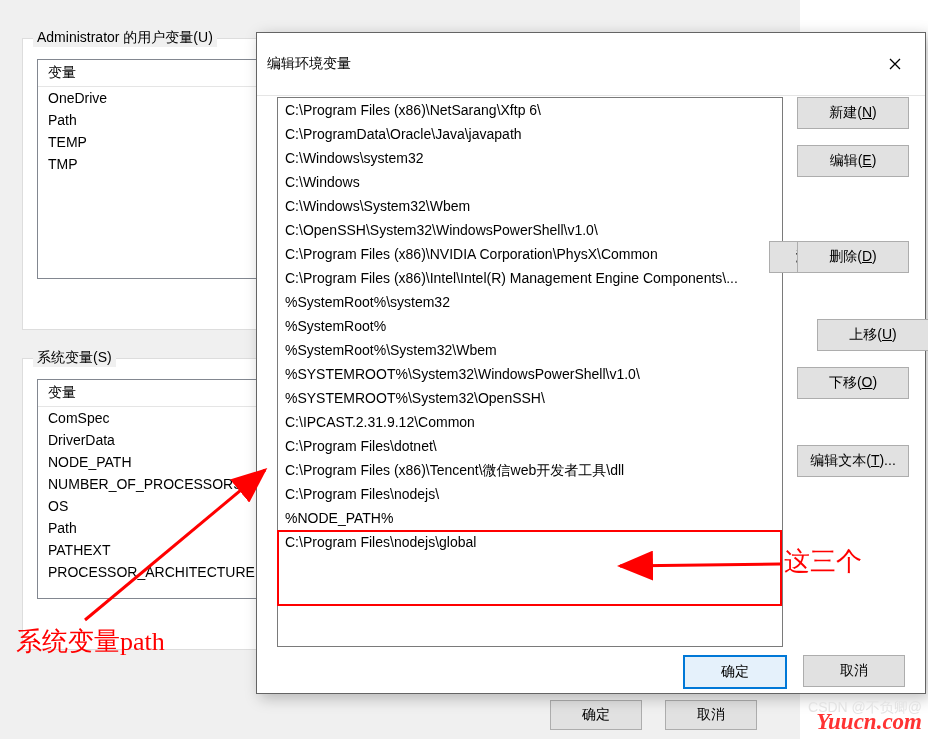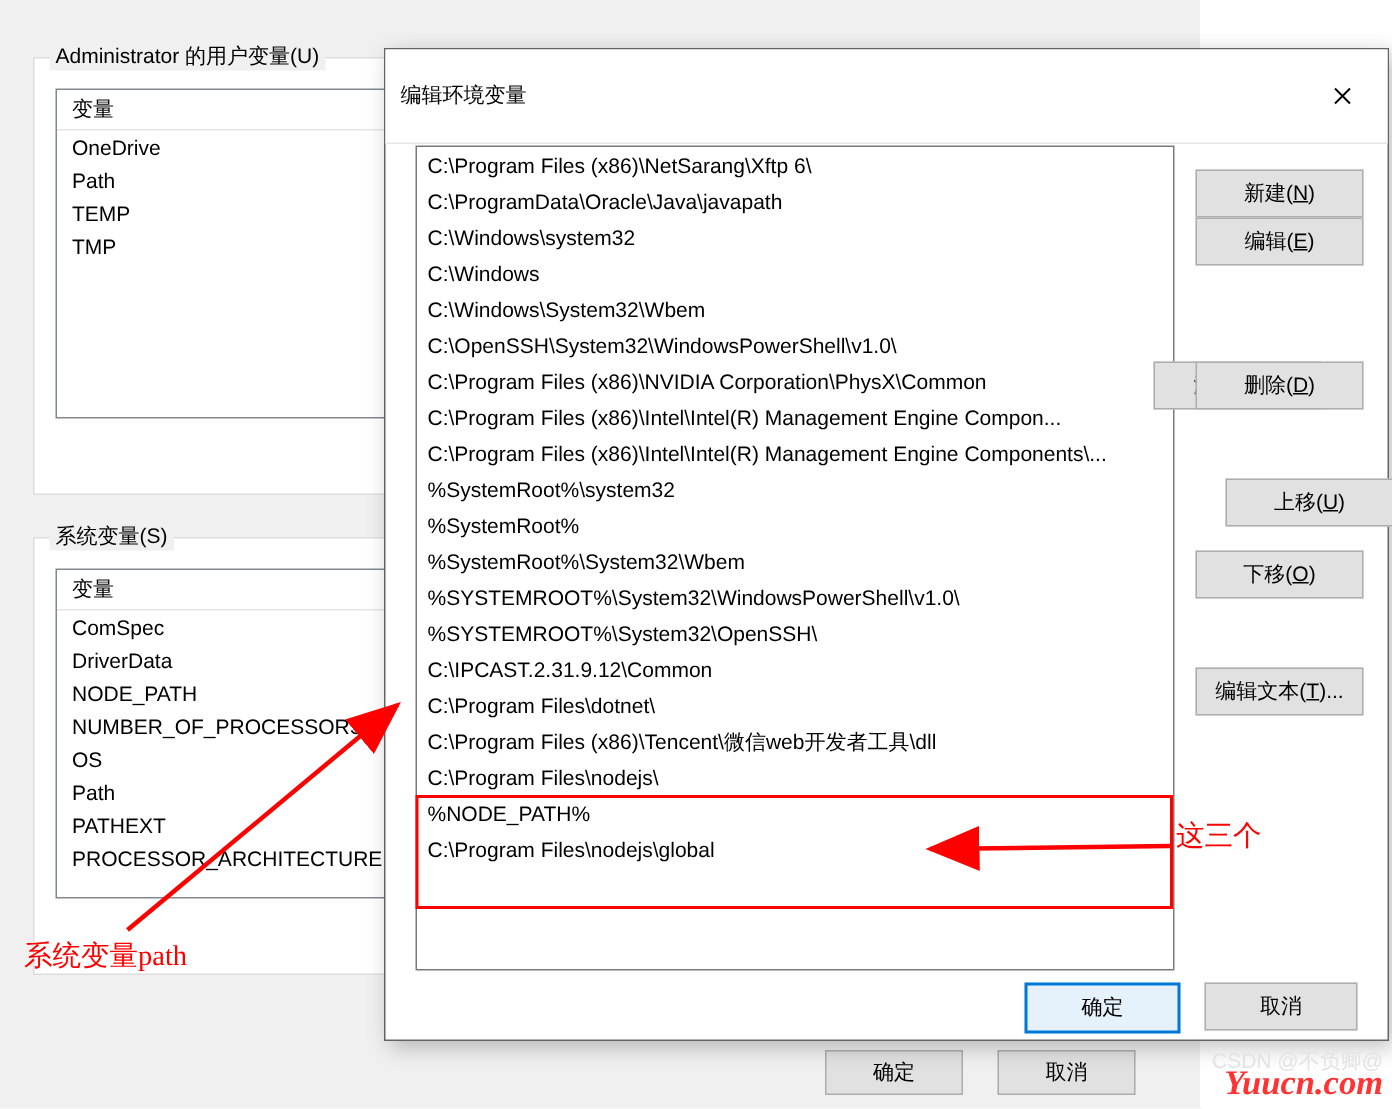--- a/index.html
+++ b/index.html
@@ -124,21 +124,21 @@
     display:flex; align-items:center; justify-content:center;
     cursor: pointer;
   }
   .bottom-btn.default {
     border: 2px solid #0078d7;
     background: #e5f1fb;
   }
   .annot-red {
     color: #ff0000;
     font-family: "SimSun","宋体",serif;
-    font-size: 19px;
+    font-size: 26px;
     position: absolute;
   }
   .red-box {
     position: absolute;
     border: 2px solid #ff0000;
     pointer-events: none;
   }
   svg.overlay {
     position: absolute;
     left: 0; top: 0;
@@ -221,37 +221,36 @@
 
   <div class="path-listbox">
     <div id="path-rows">
         <div class="path-row">C:\Program Files (x86)\NetSarang\Xftp 6\</div>
         <div class="path-row">C:\ProgramData\Oracle\Java\javapath</div>
         <div class="path-row">C:\Windows\system32</div>
         <div class="path-row">C:\Windows</div>
         <div class="path-row">C:\Windows\System32\Wbem</div>
         <div class="path-row">C:\OpenSSH\System32\WindowsPowerShell\v1.0\</div>
         <div class="path-row">C:\Program Files (x86)\NVIDIA Corporation\PhysX\Common</div>
-        <div class="path-row">C:\Program Files (x86)\Intel\Intel(R) Management Engine Compon...</div>
         <div class="path-row">C:\Program Files (x86)\Intel\Intel(R) Management Engine Components\...</div>
         <div class="path-row">%SystemRoot%\system32</div>
         <div class="path-row">%SystemRoot%</div>
         <div class="path-row">%SystemRoot%\System32\Wbem</div>
         <div class="path-row">%SYSTEMROOT%\System32\WindowsPowerShell\v1.0\</div>
         <div class="path-row">%SYSTEMROOT%\System32\OpenSSH\</div>
         <div class="path-row">C:\IPCAST.2.31.9.12\Common</div>
         <div class="path-row">C:\Program Files\dotnet\</div>
         <div class="path-row">C:\Program Files (x86)\Tencent\微信web开发者工具\dll</div>
         <div class="path-row">C:\Program Files\nodejs\</div>
         <div class="path-row">%NODE_PATH%</div>
         <div class="path-row">C:\Program Files\nodejs\global</div>
       </div>
   </div>
 
-  <div class="dlg-btn" style="left:540px; top:64px;margin-top:16px;">
+  <div class="dlg-btn" style="left:540px; top:64px;">
       <span><span>新建(<u>N</u>)</span></span>
     </div>
   <div class="dlg-btn" style="left:540px; top:112px;">
       <span><span>编辑(<u>E</u>)</span></span>
     </div>
   <div class="dlg-btn" style="left:512px; top:160px;margin-top:48px;">
       <span><span>浏览(<u>B</u>)...</span></span>
     </div>
   <div class="dlg-btn" style="left:540px; top:208px;">
       <span><span>删除(<u>D</u>)</span></span>

